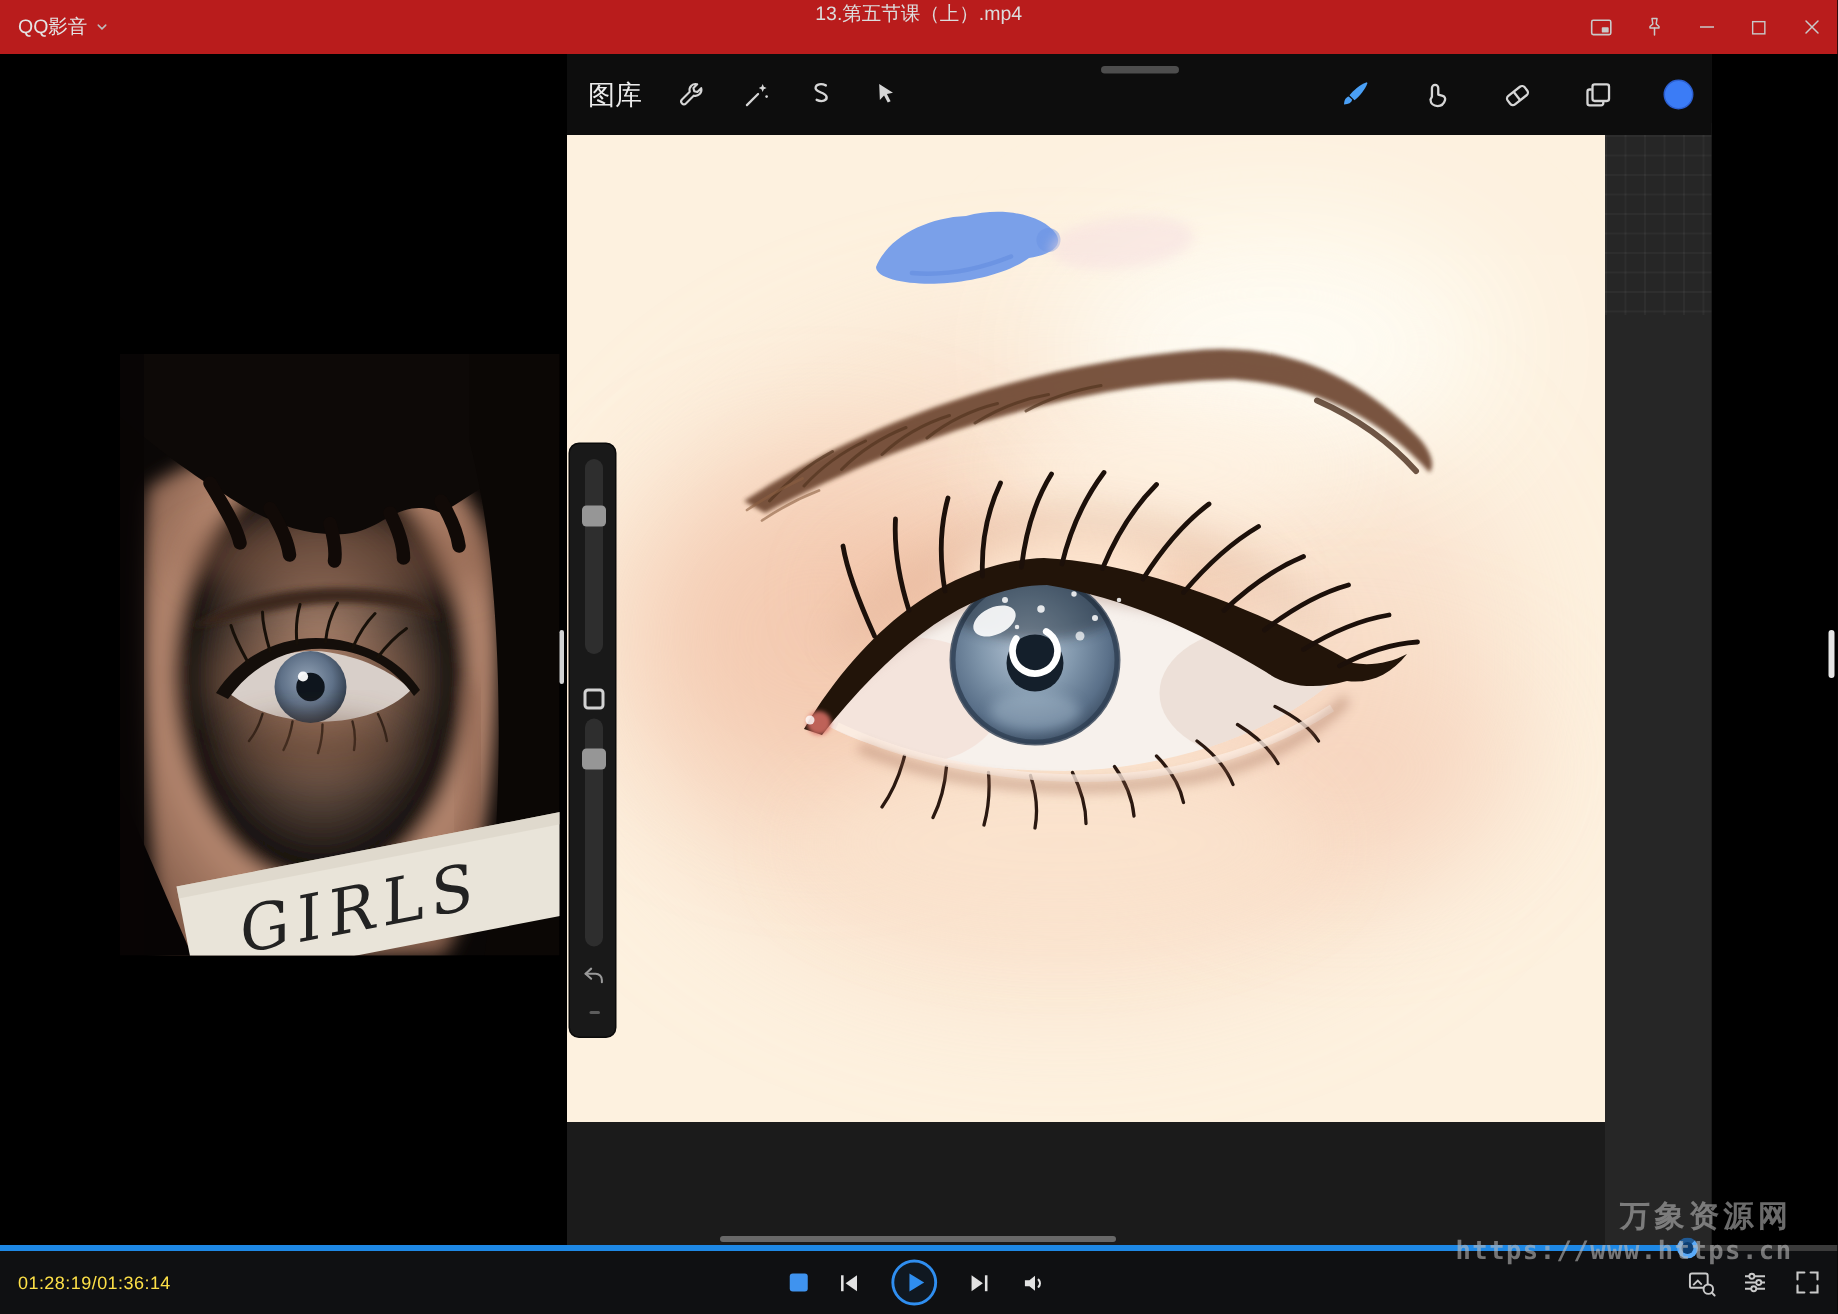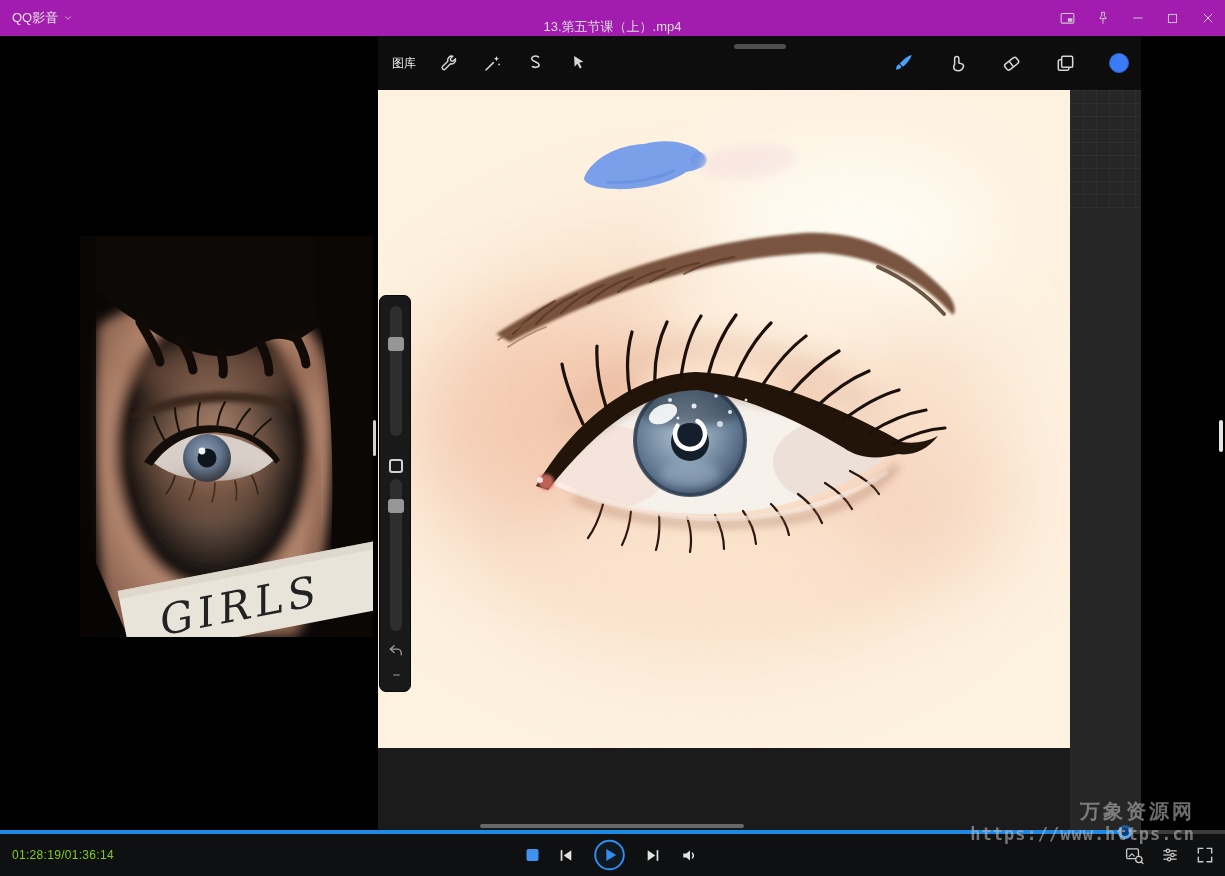--- a/index.html
+++ b/index.html
@@ -1,36 +1,36 @@
 <!DOCTYPE html>
 <html><head>
 <meta charset="utf-8">
 <style>
   * { margin:0; padding:0; box-sizing:border-box; }
   html,body { width:1225px; height:876px; background:#000; font-family:"Liberation Sans",sans-serif; overflow:hidden; }
   .app { position:relative; width:1225px; height:876px; background:#000; }
 
   
-  .titlebar { position:absolute; top:0; left:0; width:100%; height:36px; background:#a21caf; display:flex; align-items:flex-end; z-index:40; }
+  .titlebar { position:absolute; top:0; left:0; width:100%; height:36px; background:#b91c1c; display:flex; align-items:flex-start; z-index:40; }
   .app-menu { display:flex; align-items:center; gap:5px; padding:0 12px; height:100%; color:#e4e4e4; font-size:13px; cursor:default; }
   .win-title { position:absolute; left:0; right:0; text-align:center; color:#dcdcdc; font-size:13px; pointer-events:none; }
   .win-btns { position:absolute; right:0; top:0; height:36px; display:flex; align-items:center; z-index:2; }
   .tb-btn { width:35px; height:36px; display:flex; align-items:center; justify-content:center; }
   .tb-btn svg { display:block; }
 
   
   .video-area { position:absolute; top:36px; left:0; width:1225px; height:794px; background:#000; overflow:hidden; }
 
   .ref-photo { position:absolute; left:80px; top:200px; width:293px; height:401px; }
 
   .procreate { position:absolute; left:378px; top:0; width:763px; height:794px; background:#232323; }
   .pc-toolbar { position:absolute; top:0; left:0; width:763px; height:54px; background:#0d0d0d; display:flex; align-items:center; z-index:6; }
   .pc-handle { position:absolute; top:8px; left:50%; transform:translateX(-50%); width:52px; height:5px; border-radius:3px; background:#4d4d4d; }
   .pc-left { display:flex; align-items:center; gap:11px; margin-left:14px; }
-  .pc-gallery { color:#ececec; font-size:12px; margin-right:6px; white-space:nowrap; }
+  .pc-gallery { color:#ececec; font-size:18px; margin-right:6px; white-space:nowrap; }
   .pc-iconbtn { width:32px; height:32px; display:flex; align-items:center; justify-content:center; }
   .pc-right { display:flex; align-items:center; gap:22px; margin-left:auto; margin-right:6px; }
 
   .pc-canvas { position:absolute; left:0; top:46px; width:692px; height:666px; background:#fdf1df; z-index:2; }
   .pc-sidearea { position:absolute; left:692px; top:46px; width:71px; height:748px; background:#262626; z-index:1; }
   .pc-grid { position:absolute; left:0; top:8px; width:71px; height:120px; opacity:.55;
     background-image:linear-gradient(rgba(255,255,255,.07) 1px, transparent 1px),linear-gradient(90deg, rgba(255,255,255,.07) 1px, transparent 1px);
     background-size:13px 13px; }
   .pc-bottom { position:absolute; left:0; top:712px; width:692px; height:82px; background:#1b1b1b; z-index:2; }
 
@@ -54,21 +54,21 @@
   .wm1 { color:rgba(195,195,195,.55); font-size:20px; letter-spacing:3px; }
   .wm2 { color:rgba(185,185,185,.6); font-family:"DejaVu Sans Mono",monospace; font-size:17px; letter-spacing:1px; margin-top:5px; }
 
   
   .progress { position:absolute; top:830px; left:0; width:1225px; height:4px; background:#3b3b3b; z-index:30; }
   .progress-fill { position:relative; height:4px; background:#1e88e5; width:0; }
   .pknob { position:absolute; right:-7px; top:50%; transform:translateY(-50%); width:14px; height:14px; border-radius:50%;
            border:3px solid #5aaaf8; border-top-color:rgba(90,170,248,.25); background:#0d3f74; }
 
   .controlbar { position:absolute; top:834px; left:0; width:1225px; height:42px; background:#0f1012; z-index:29; }
-  .time { position:absolute; left:12px; top:0; height:42px; display:flex; align-items:center; color:#84cc16; font-size:12px; letter-spacing:.3px; }
+  .time { position:absolute; left:12px; top:0; height:42px; display:flex; align-items:center; color:#fde047; font-size:12px; letter-spacing:.3px; }
   .controls { position:absolute; left:50%; transform:translateX(-50%); top:0; height:42px; display:flex; align-items:center; gap:19px; }
   .ctl { display:flex; align-items:center; justify-content:center; }
   .stop-sq { width:12px; height:12px; background:#3f93ef; border-radius:2px; }
   .right-icons { position:absolute; right:10px; top:0; height:42px; display:flex; align-items:center; gap:15px; }
 </style>
 </head>
 <body>
 
 <div class="app">
 

